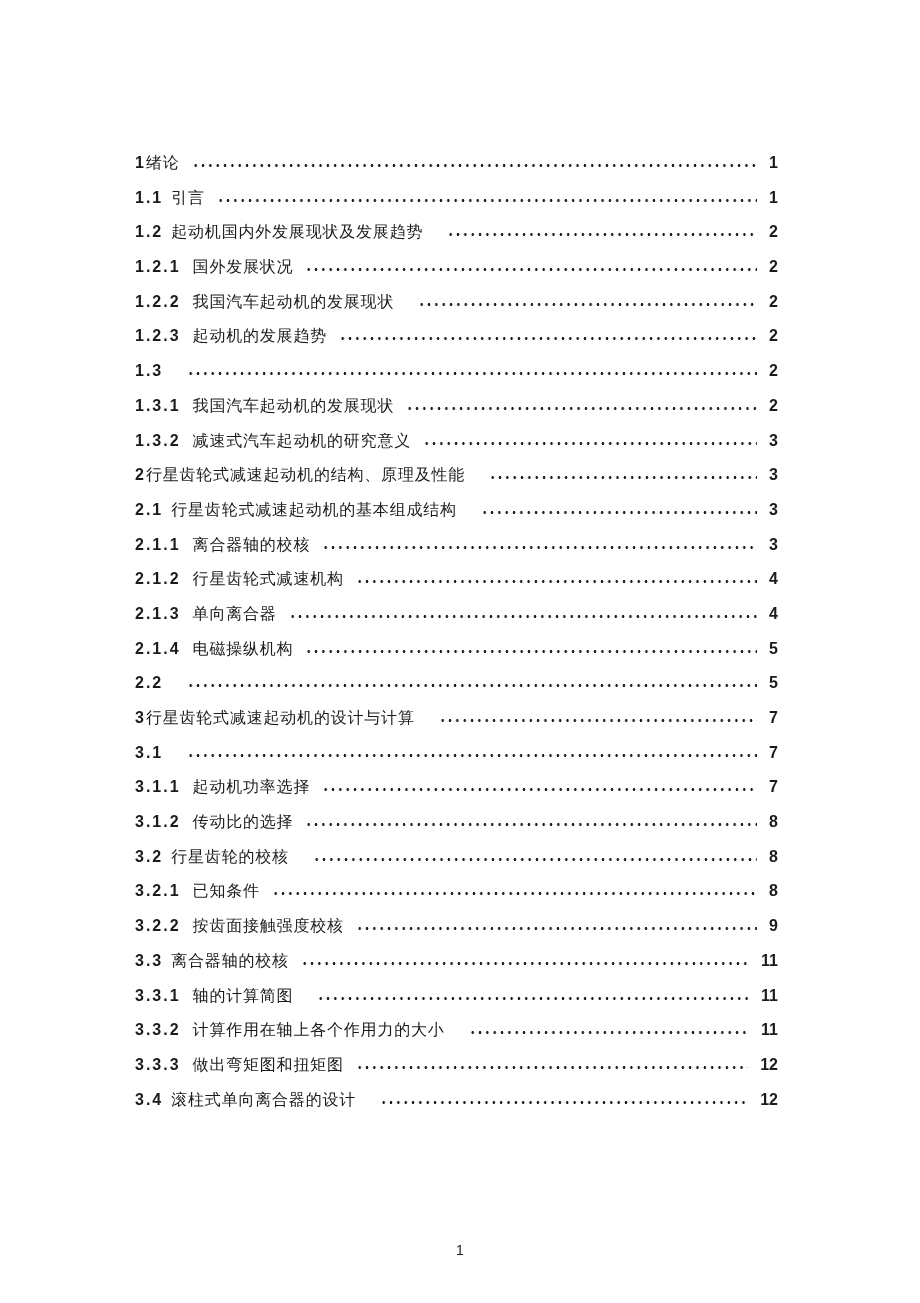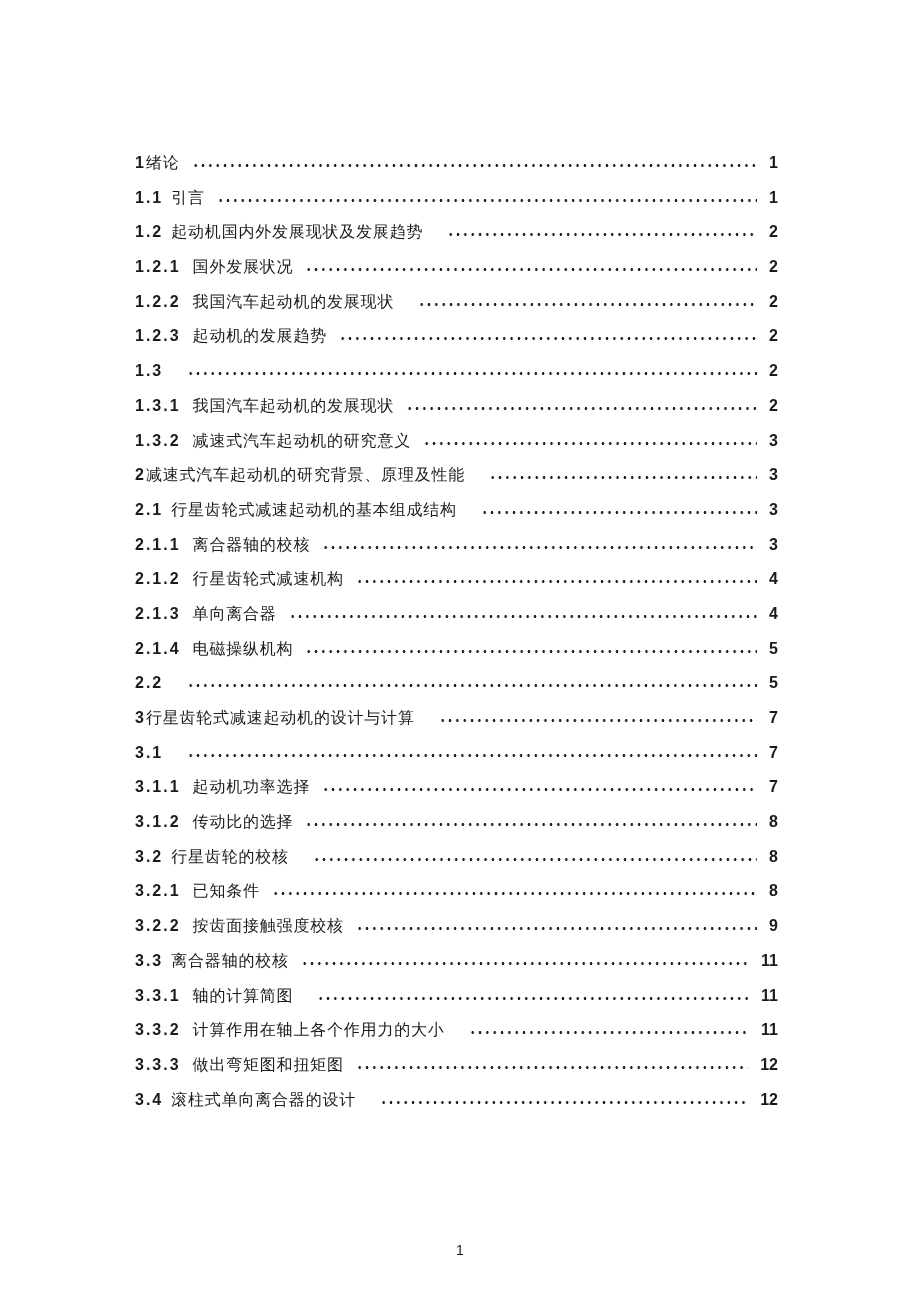--- a/index.html
+++ b/index.html
@@ -129,21 +129,21 @@
 
   <div class="row lvl3 ngap">
     <span class="num">1.3.2</span>
     <span class="title">减速式汽车起动机的研究意义</span>
     <span class="leader"></span>
     <span class="pg">3</span>
   </div>
 
   <div class="row lvl1 wgap">
     <span class="num">2</span>
-    <span class="title">减速式汽车起动机的研究背景、原理及性能</span>
+    <span class="title">行星齿轮式减速起动机的结构、原理及性能</span>
     <span class="leader"></span>
     <span class="pg">3</span>
   </div>
 
   <div class="row lvl2 wgap">
     <span class="num">2.1</span>
     <span class="title">行星齿轮式减速起动机的基本组成结构</span>
     <span class="leader"></span>
     <span class="pg">3</span>
   </div>

